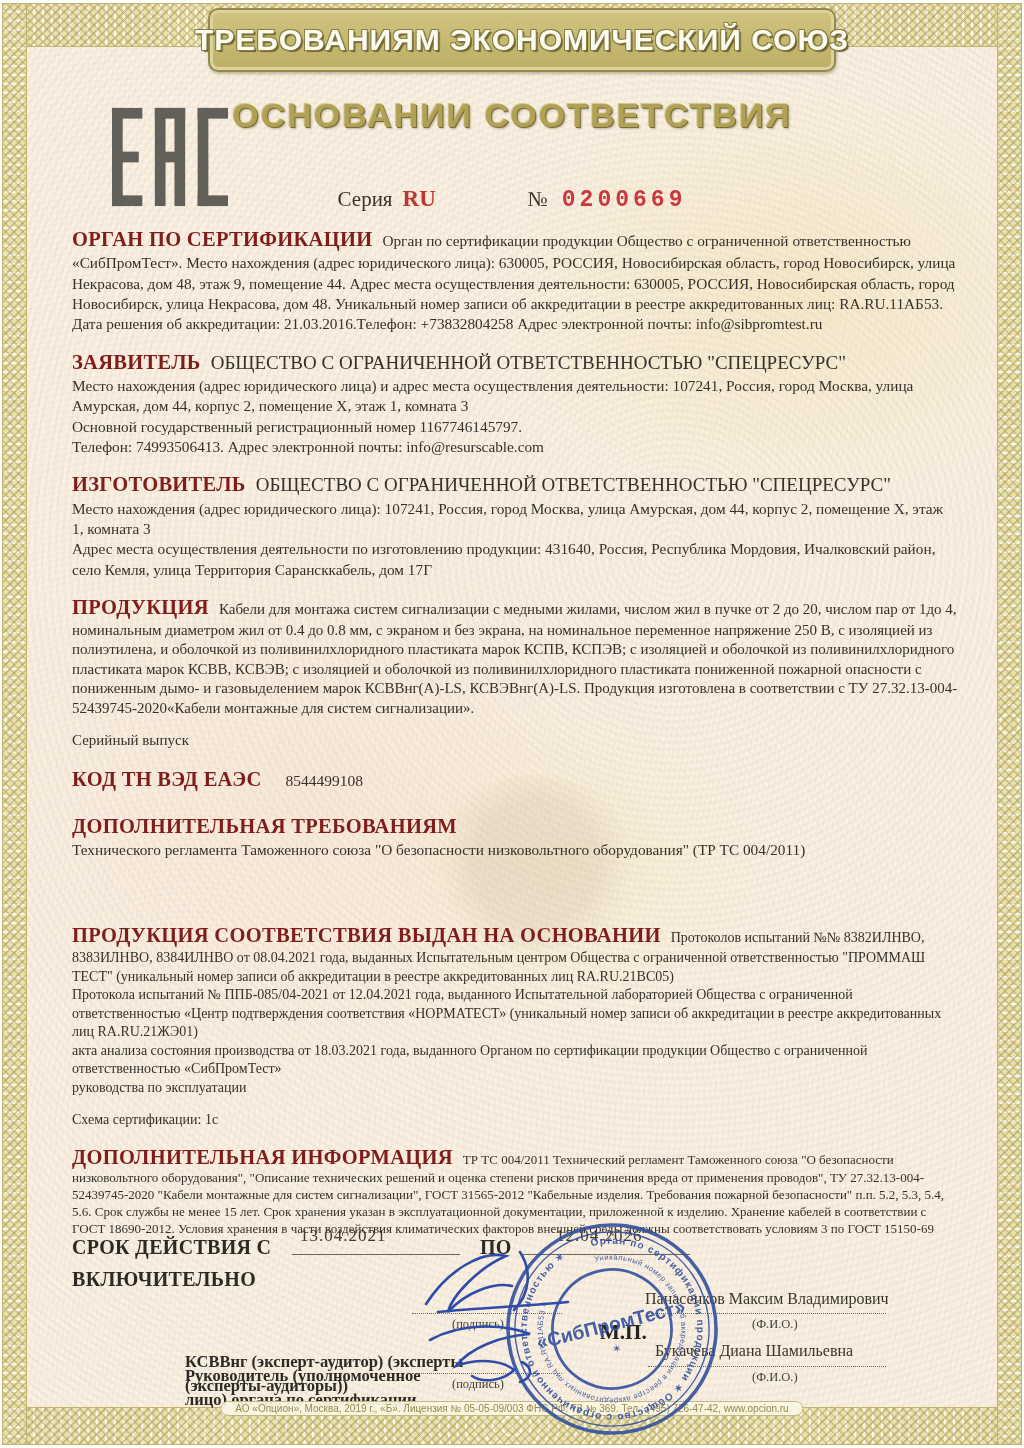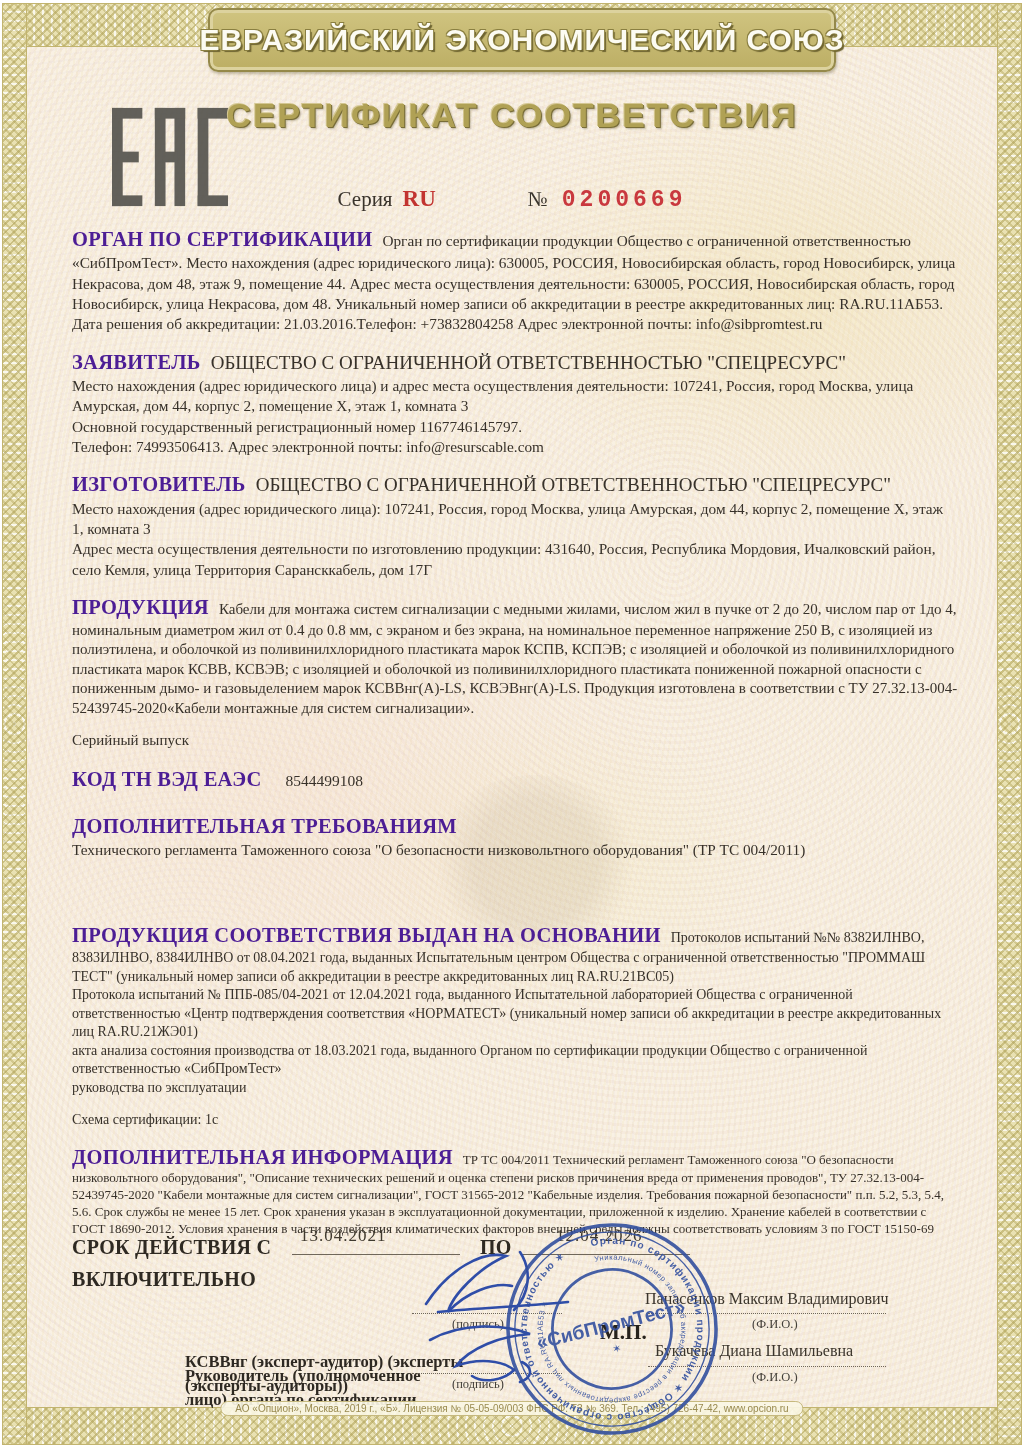--- a/index.html
+++ b/index.html
@@ -48,21 +48,21 @@
   .series-line{position:absolute;left:0;top:186px;width:100%;display:flex;
     justify-content:center;align-items:baseline;z-index:2;}
   .series-label{font-size:21px;color:#3a342c;}
   .series-value{font-size:23px;font-weight:bold;color:#c23430;margin-left:10px;}
   .blank-no-label{font-size:21px;color:#3a342c;margin-left:92px;}
   .blank-no{font-family:"Liberation Mono",monospace;font-size:23px;font-weight:bold;
     color:#c9383e;letter-spacing:4px;margin-left:14px;}
 
   .content{position:absolute;left:72px;top:226px;width:886px;z-index:2;
     font-size:15.3px;line-height:1.33;}
-  .h-inline{font-size:20.5px;font-weight:bold;letter-spacing:.3px;color:#4c1d95;margin-right:10px;}
+  .h-inline{font-size:20.5px;font-weight:bold;letter-spacing:.3px;color:#7f1d1d;margin-right:10px;}
   .caps{font-size:19px;}
   .sec{margin:0;}
   .sec p{margin:0;}
   .mt{margin-top:14px;}
   .small-sec{font-size:14px;line-height:1.32;}
   .tiny-sec{font-size:13px;line-height:1.3;}
 
   .watermark{position:absolute;left:430px;top:775px;width:210px;height:175px;border-radius:50%;
     background:radial-gradient(circle, rgba(150,130,105,.12) 0 45%, rgba(150,130,105,.05) 60%, transparent 72%);
     z-index:1;}
@@ -91,40 +91,40 @@
   <div class="paper"></div>
 
   <div class="lace b-top"></div>
   <div class="lace b-bottom"></div>
   <div class="lace b-left"></div>
   <div class="lace b-right"></div>
 
   <div class="watermark"></div>
 
   <div class="banner">
-    <span class="banner-text">ЕВРАЗИЙСКИЙ ЭКОНОМИЧЕСКИЙ СОЮЗ</span>
+    <span class="banner-text">ТРЕБОВАНИЯМ ЭКОНОМИЧЕСКИЙ СОЮЗ</span>
   </div>
 
   <svg class="eac" width="116" height="106" viewBox="0 0 130 110">
     <g fill="#4e4d48">
       <rect x="0" y="0" width="12" height="110"></rect>
         <rect x="0" y="0" width="34" height="12"></rect>
       <rect x="0" y="49" width="30" height="12"></rect>
         <rect x="0" y="98" width="34" height="12"></rect>
       <rect x="48" y="0" width="12" height="110"></rect>
         <rect x="70" y="0" width="12" height="110"></rect>
       <rect x="48" y="0" width="34" height="12"></rect>
         <rect x="57" y="49" width="16" height="12"></rect>
       <rect x="96" y="0" width="12" height="110"></rect>
         <rect x="96" y="0" width="34" height="12"></rect>
       <rect x="96" y="98" width="34" height="12"></rect>
     </g>
   </svg>
 
-  <div class="cert-title">СЕРТИФИКАТ СООТВЕТСТВИЯ</div>
+  <div class="cert-title">ОСНОВАНИИ СООТВЕТСТВИЯ</div>
 
 
   <div class="series-line">
     <span class="series-label">Серия</span>
     <span class="series-value">RU</span>
     <span class="blank-no-label">№</span>
     <span class="blank-no">0200669</span>
   </div>
 
   <div class="content">

